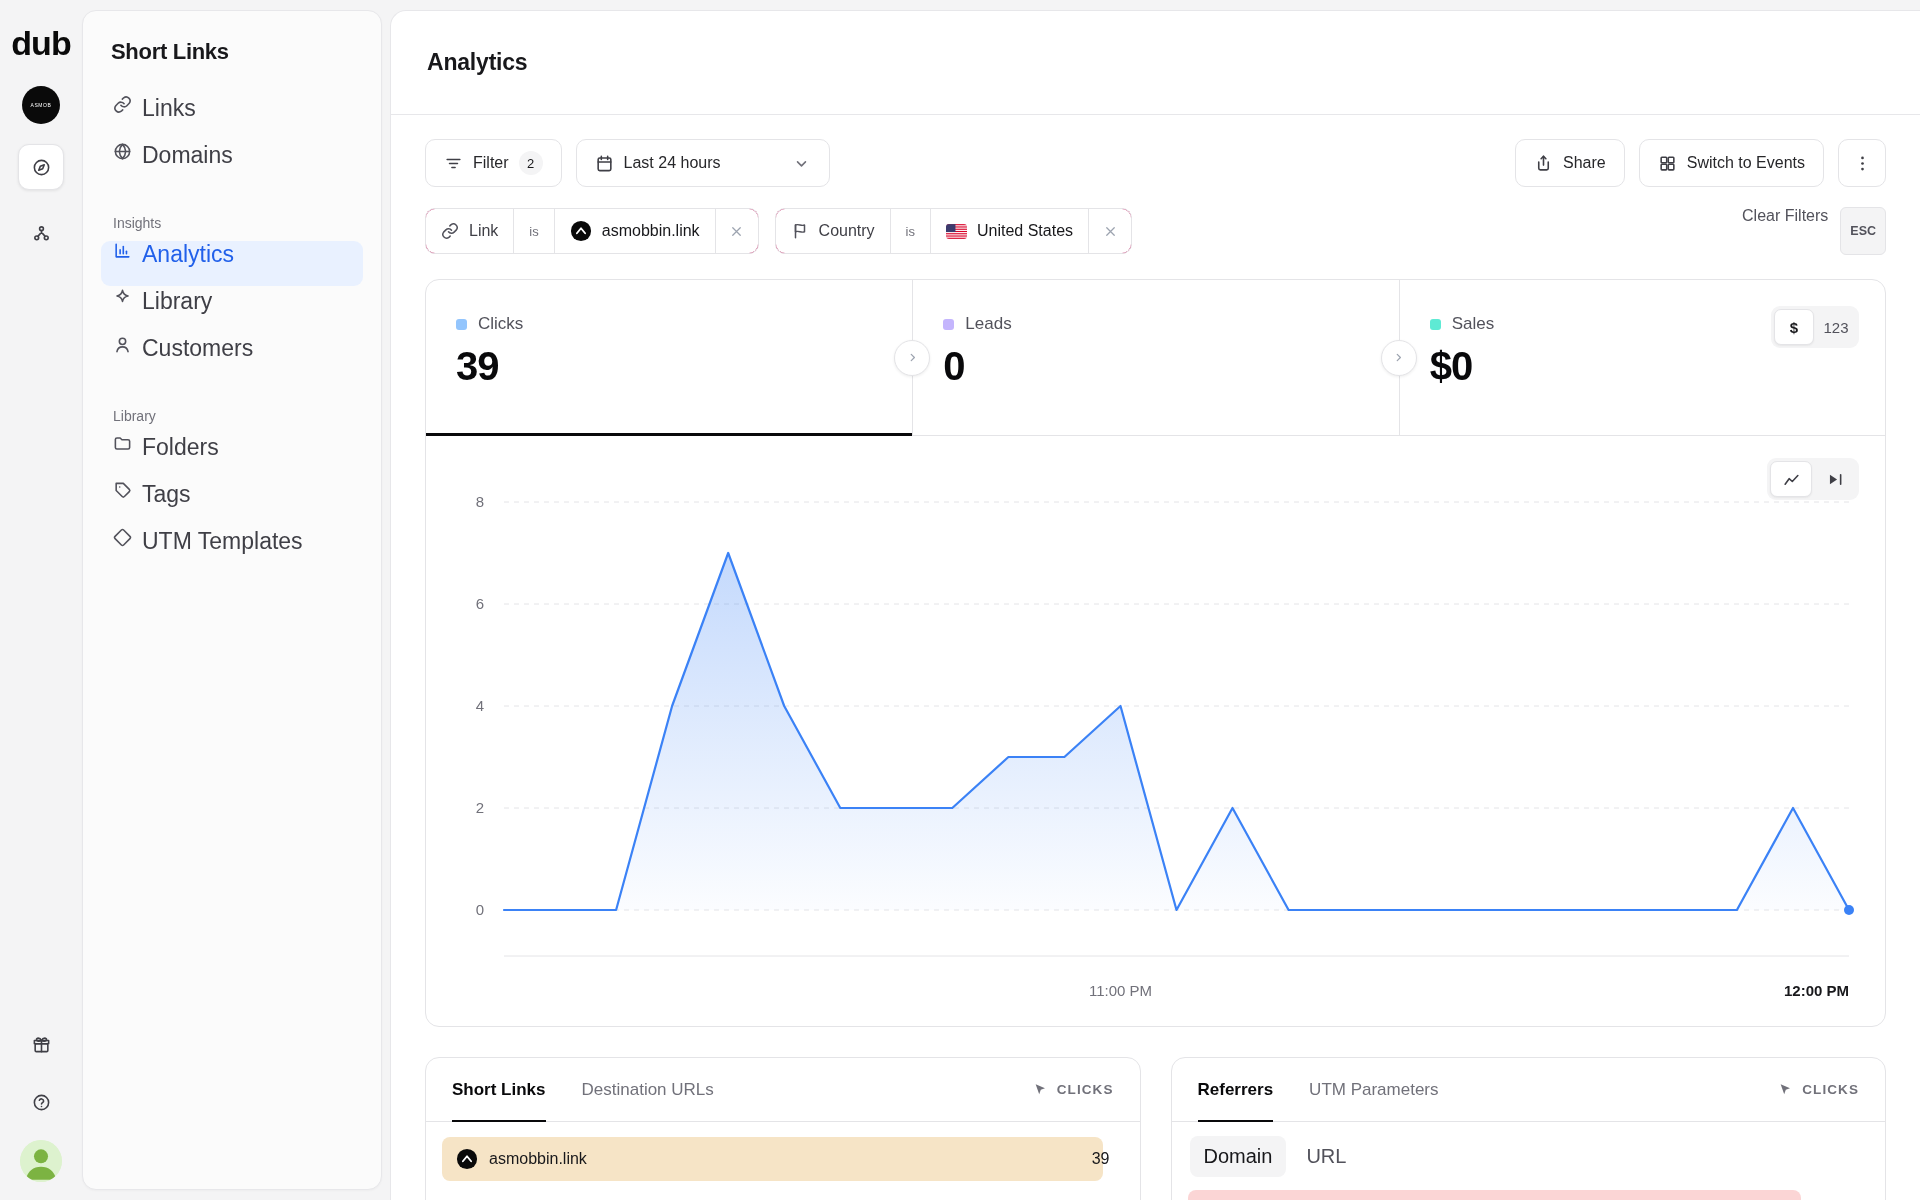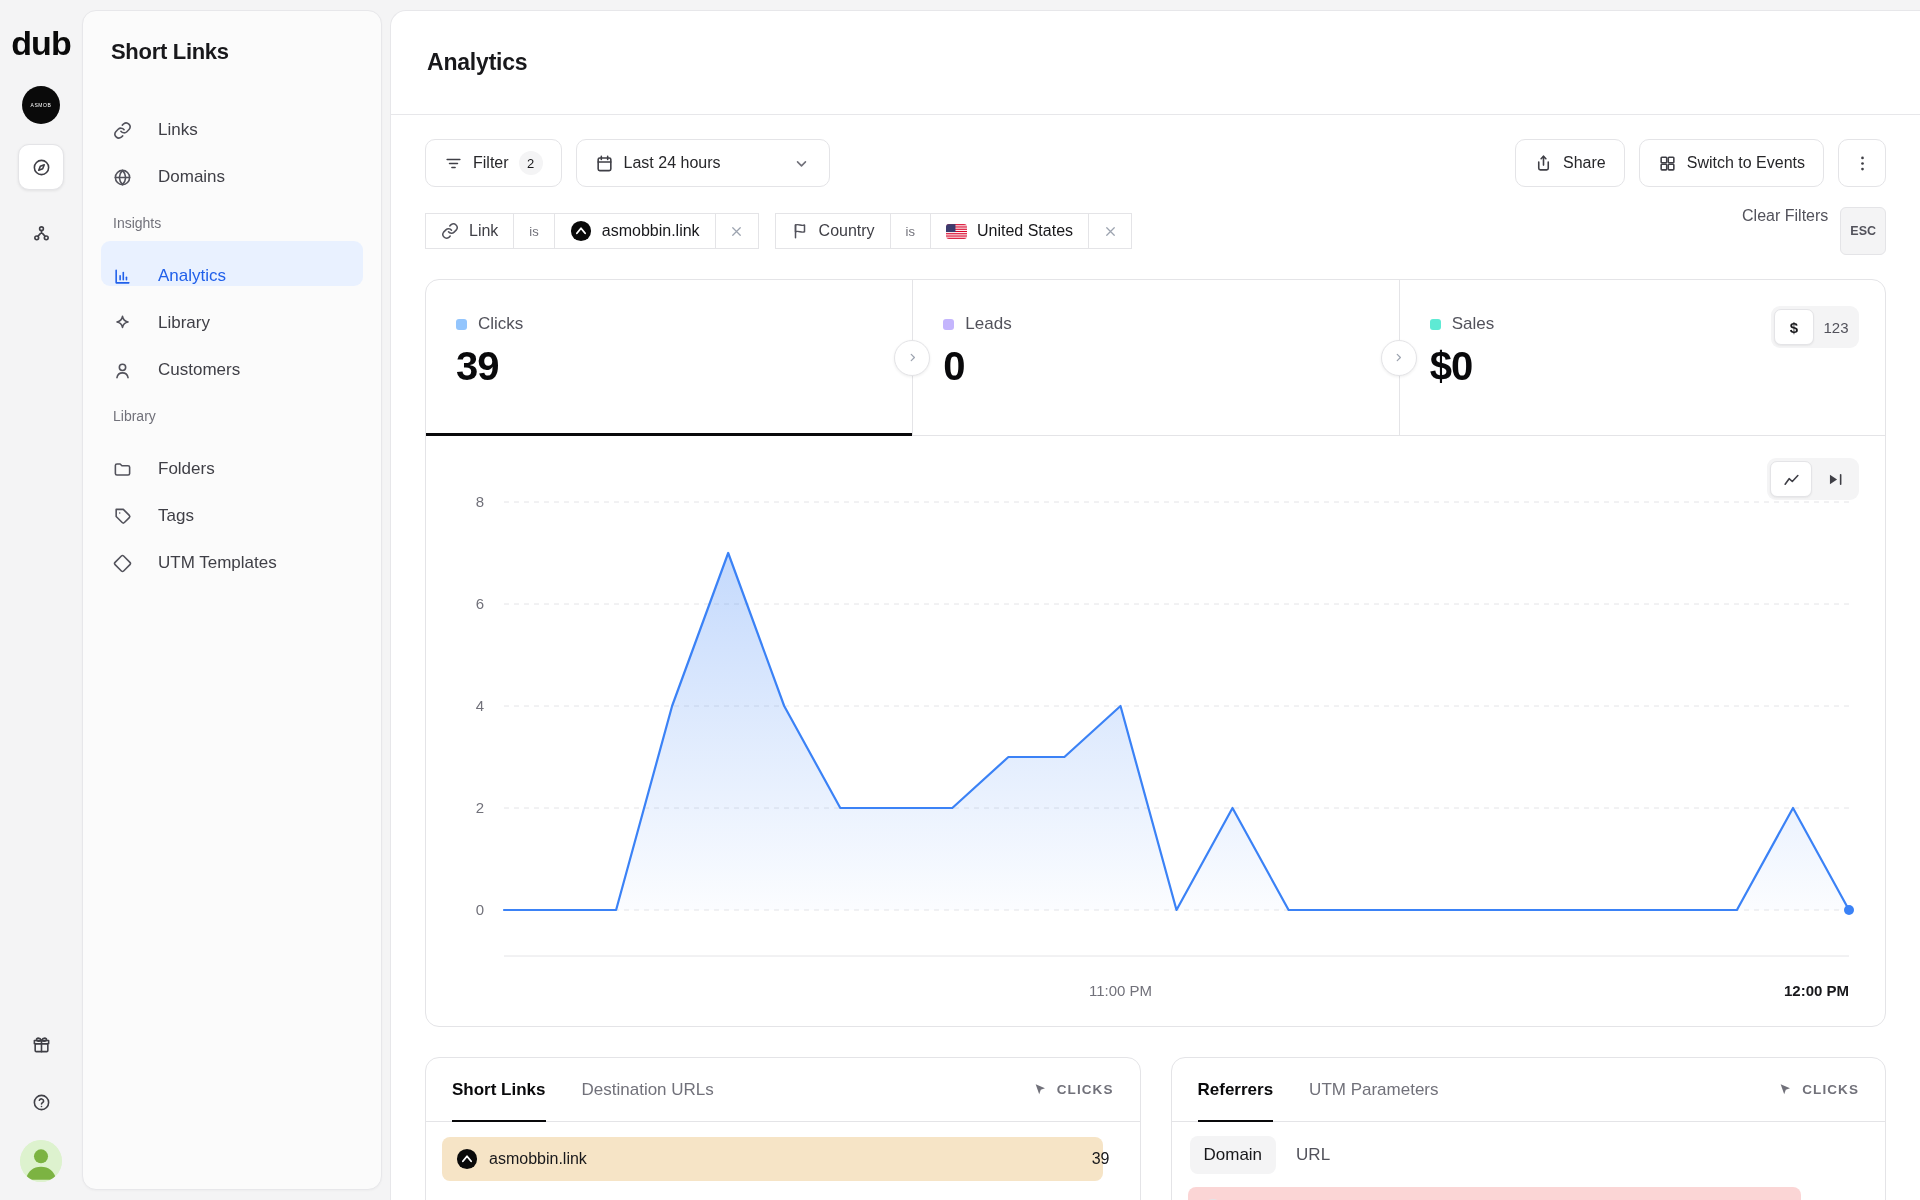--- a/index.html
+++ b/index.html
@@ -21,21 +21,21 @@
   .rail-btn{margin-top:20px;width:46px;height:46px;border-radius:11px;border:1px solid transparent;background:transparent;display:flex;align-items:center;justify-content:center;color:#3F3F46;}
   .rail-btn.active{background:#fff;border-color:var(--border2);box-shadow:0 1px 3px rgba(0,0,0,.08);}
   .rail-spacer{flex:1;}
   .rail-bottom{display:flex;flex-direction:column;align-items:center;gap:18px;}
   .rail-icon-btn{width:40px;height:40px;border:none;background:transparent;display:flex;align-items:center;justify-content:center;color:#3F3F46;}
   .user-avatar{width:42px;height:42px;border-radius:50%;overflow:hidden;border:none;padding:0;background:#DDF2CE;}
 
   
   .sidebar{position:absolute;left:82px;top:10px;width:300px;height:1180px;background:#FBFBFB;border:1px solid var(--border);border-radius:14px;padding:28px 18px;box-shadow:0 1px 2px rgba(0,0,0,.03);}
   .sidebar h1{font-size:22px;font-weight:700;letter-spacing:-.3px;padding-left:10px;margin-bottom:30px;}
-  .side-item{display:flex;align-items:flex-end;gap:26px;height:45px;border-radius:9px;padding:0 12px;color:#3F3F46;font-size:17px;text-decoration:none;margin-bottom:2px;}
+  .side-item{display:flex;align-items:flex-start;gap:10px;height:45px;border-radius:9px;padding:0 12px;color:#3F3F46;font-size:23px;text-decoration:none;margin-bottom:2px;}
   .side-item .ic{color:#52525B;}
   .side-item.active{background:var(--blue-bg);color:var(--blue);font-weight:500;}
   .side-item.active .ic{color:var(--blue);}
   .side-label{font-size:14px;color:var(--txt3);margin:28px 0 10px 12px;}
 
   
   .panel{position:absolute;left:390px;top:10px;right:0;height:1400px;background:#fff;border:1px solid var(--border);border-right:none;border-bottom:none;border-radius:16px 0 0 0;}
   .panel header{height:104px;display:flex;align-items:center;padding:0 36px;border-bottom:1px solid var(--border);}
   .panel header h2{font-size:23px;font-weight:600;letter-spacing:-.2px;}
   .content{padding:24px 34px 0;}
@@ -45,21 +45,21 @@
   .btn{display:flex;align-items:center;gap:10px;height:48px;padding:0 18px;background:#fff;border:1px solid var(--border2);border-radius:10px;font-size:16px;font-weight:500;color:#27272A;font-family:inherit;}
   .btn .ic{color:#3F3F46;}
   .badge{width:24px;height:24px;border-radius:50%;background:#F4F4F5;font-size:13px;display:flex;align-items:center;justify-content:center;color:#18181B;font-weight:500;}
   .date-btn{min-width:254px;}
   .date-btn .chev{margin-left:auto;color:var(--txt3);}
   .toolbar-right{margin-left:auto;display:flex;gap:14px;}
   .kebab-btn{width:48px;justify-content:center;padding:0;}
 
   
   .chips-row{display:flex;align-items:center;gap:16px;margin-top:20px;}
-  .chip{display:flex;align-items:stretch;height:36px;background:#be185d;border:1px solid var(--border2);border-radius:0;overflow:hidden;}
+  .chip{display:flex;align-items:stretch;height:46px;background:#be185d;border:1px solid var(--border2);border-radius:10px;overflow:hidden;}
   .chip>*{display:flex;align-items:center;border-right:1px solid var(--border2);background:#fff;}
   .chip>*:last-child{border-right:none;}
   .seg-field{gap:10px;padding:0 15px;color:#3F3F46;font-size:16px;}
   .seg-field .ic{color:#52525B;width:18px;height:18px;}
   .seg-op{padding:0 15px;color:var(--txt3);font-size:13px;}
   .seg-val{gap:10px;padding:0 15px;color:var(--txt);font-size:16px;font-weight:500;}
   .seg-x{width:42px;justify-content:center;border:none;color:#9CA3AF;background:#fff;font-family:inherit;}
   .seg-x .ic{width:15px;height:15px;}
   .clear-area{margin-left:auto;display:flex;align-items:flex-start;gap:12px;}
   .clear-label{color:var(--txt2);font-size:16px;}
@@ -91,21 +91,21 @@
   
   .bottom-grid{margin-top:30px;display:grid;grid-template-columns:1fr 1fr;gap:30px;padding-bottom:40px;}
   .card{border:1px solid var(--border2);border-radius:14px;background:#fff;min-height:300px;}
   .card-head{display:flex;align-items:center;height:64px;padding:0 26px;border-bottom:1px solid var(--border2);}
   .tab{position:relative;height:100%;display:flex;align-items:center;margin-right:36px;font-size:17px;color:var(--txt3);background:none;border:none;font-family:inherit;}
   .tab.active{color:#09090B;font-weight:600;}
   .tab.active::after{content:'';position:absolute;left:0;right:0;bottom:-1px;height:2.5px;background:#09090B;}
   .metric-sel{margin-left:auto;display:flex;align-items:center;gap:9px;color:var(--txt3);font-size:13.5px;letter-spacing:.08em;font-weight:600;background:none;border:none;font-family:inherit;}
   .card-body{padding:12px 16px;}
   .pill-row{display:flex;gap:6px;margin:2px 0 10px 2px;}
-  .pill{border:none;background:transparent;border-radius:8px;padding:9px 14px;font-size:17px;color:var(--txt2);font-family:inherit;}
+  .pill{border:none;background:transparent;border-radius:8px;padding:9px 14px;font-size:20px;color:var(--txt2);font-family:inherit;}
   .pill.active{background:#F4F4F5;color:#18181B;font-weight:500;}
   .bar-row{position:relative;height:50px;display:flex;align-items:center;padding:0 14px;border-radius:8px;}
   .bar-fill{position:absolute;left:0;top:3px;bottom:3px;border-radius:8px;}
   .bar-label{position:relative;z-index:1;display:flex;align-items:center;gap:11px;font-size:16px;color:var(--txt);}
   .bar-value{position:relative;z-index:1;margin-left:auto;font-size:16px;color:var(--txt);font-weight:500;}
   .fav{width:22px;height:22px;border-radius:50%;flex:none;}
 </style>
 </head>
 <body>
 

